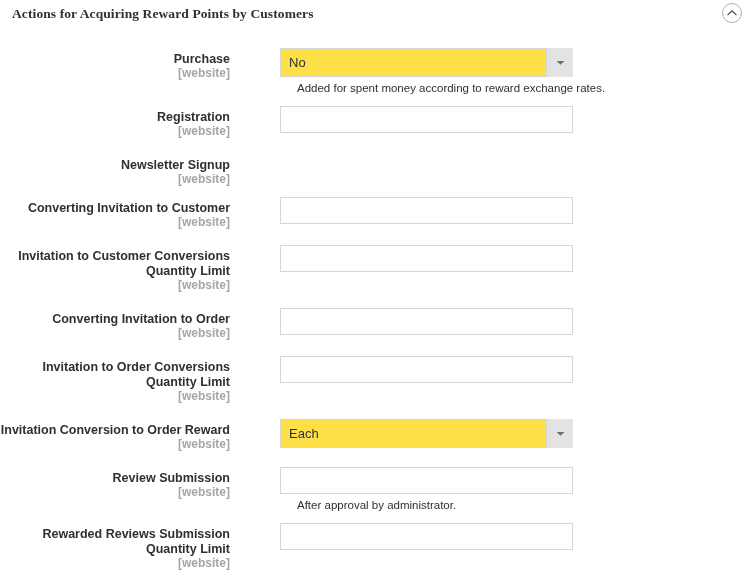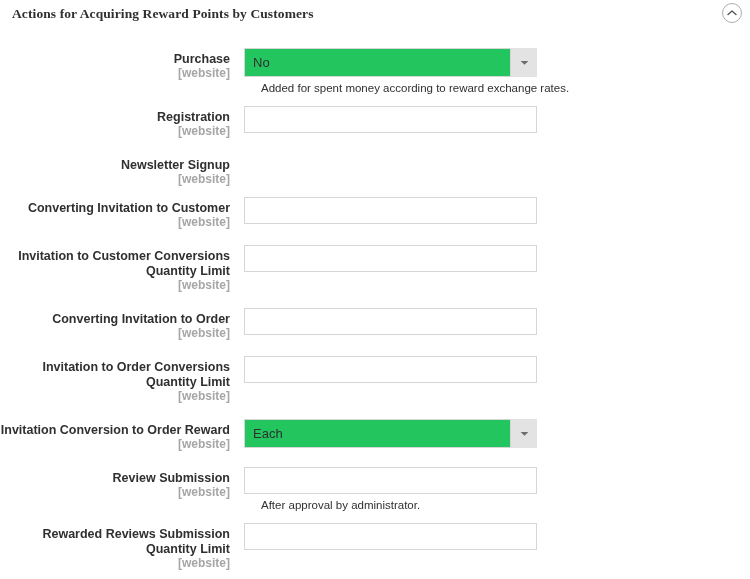--- a/index.html
+++ b/index.html
@@ -53,20 +53,21 @@
 
   
   .form-body {
     padding-top: 20px;
   }
   .field-row {
     display: flex;
     align-items: flex-start;
     margin-bottom: 0;
     position: relative;
+    gap: 36px;
   }
   .label-col {
     width: 244px;
     flex: 0 0 244px;
     text-align: right;
     padding-right: 14px;
     padding-top: 4px;
   }
   .field-label {
     font-size: 12.5px;
@@ -104,21 +105,21 @@
     width: 293px;
     height: 29px;
   }
   .select-box {
     position: absolute;
     left: 0;
     top: 0;
     width: 293px;
     height: 29px;
     border: 1px solid #d6d6d6;
-    background: #22c55e;
+    background: #fde047;
     display: flex;
     align-items: center;
     padding-left: 8px;
     font-size: 13px;
     color: #303030;
     cursor: pointer;
   }
   .select-arrow-btn {
     position: absolute;
     right: 0;

